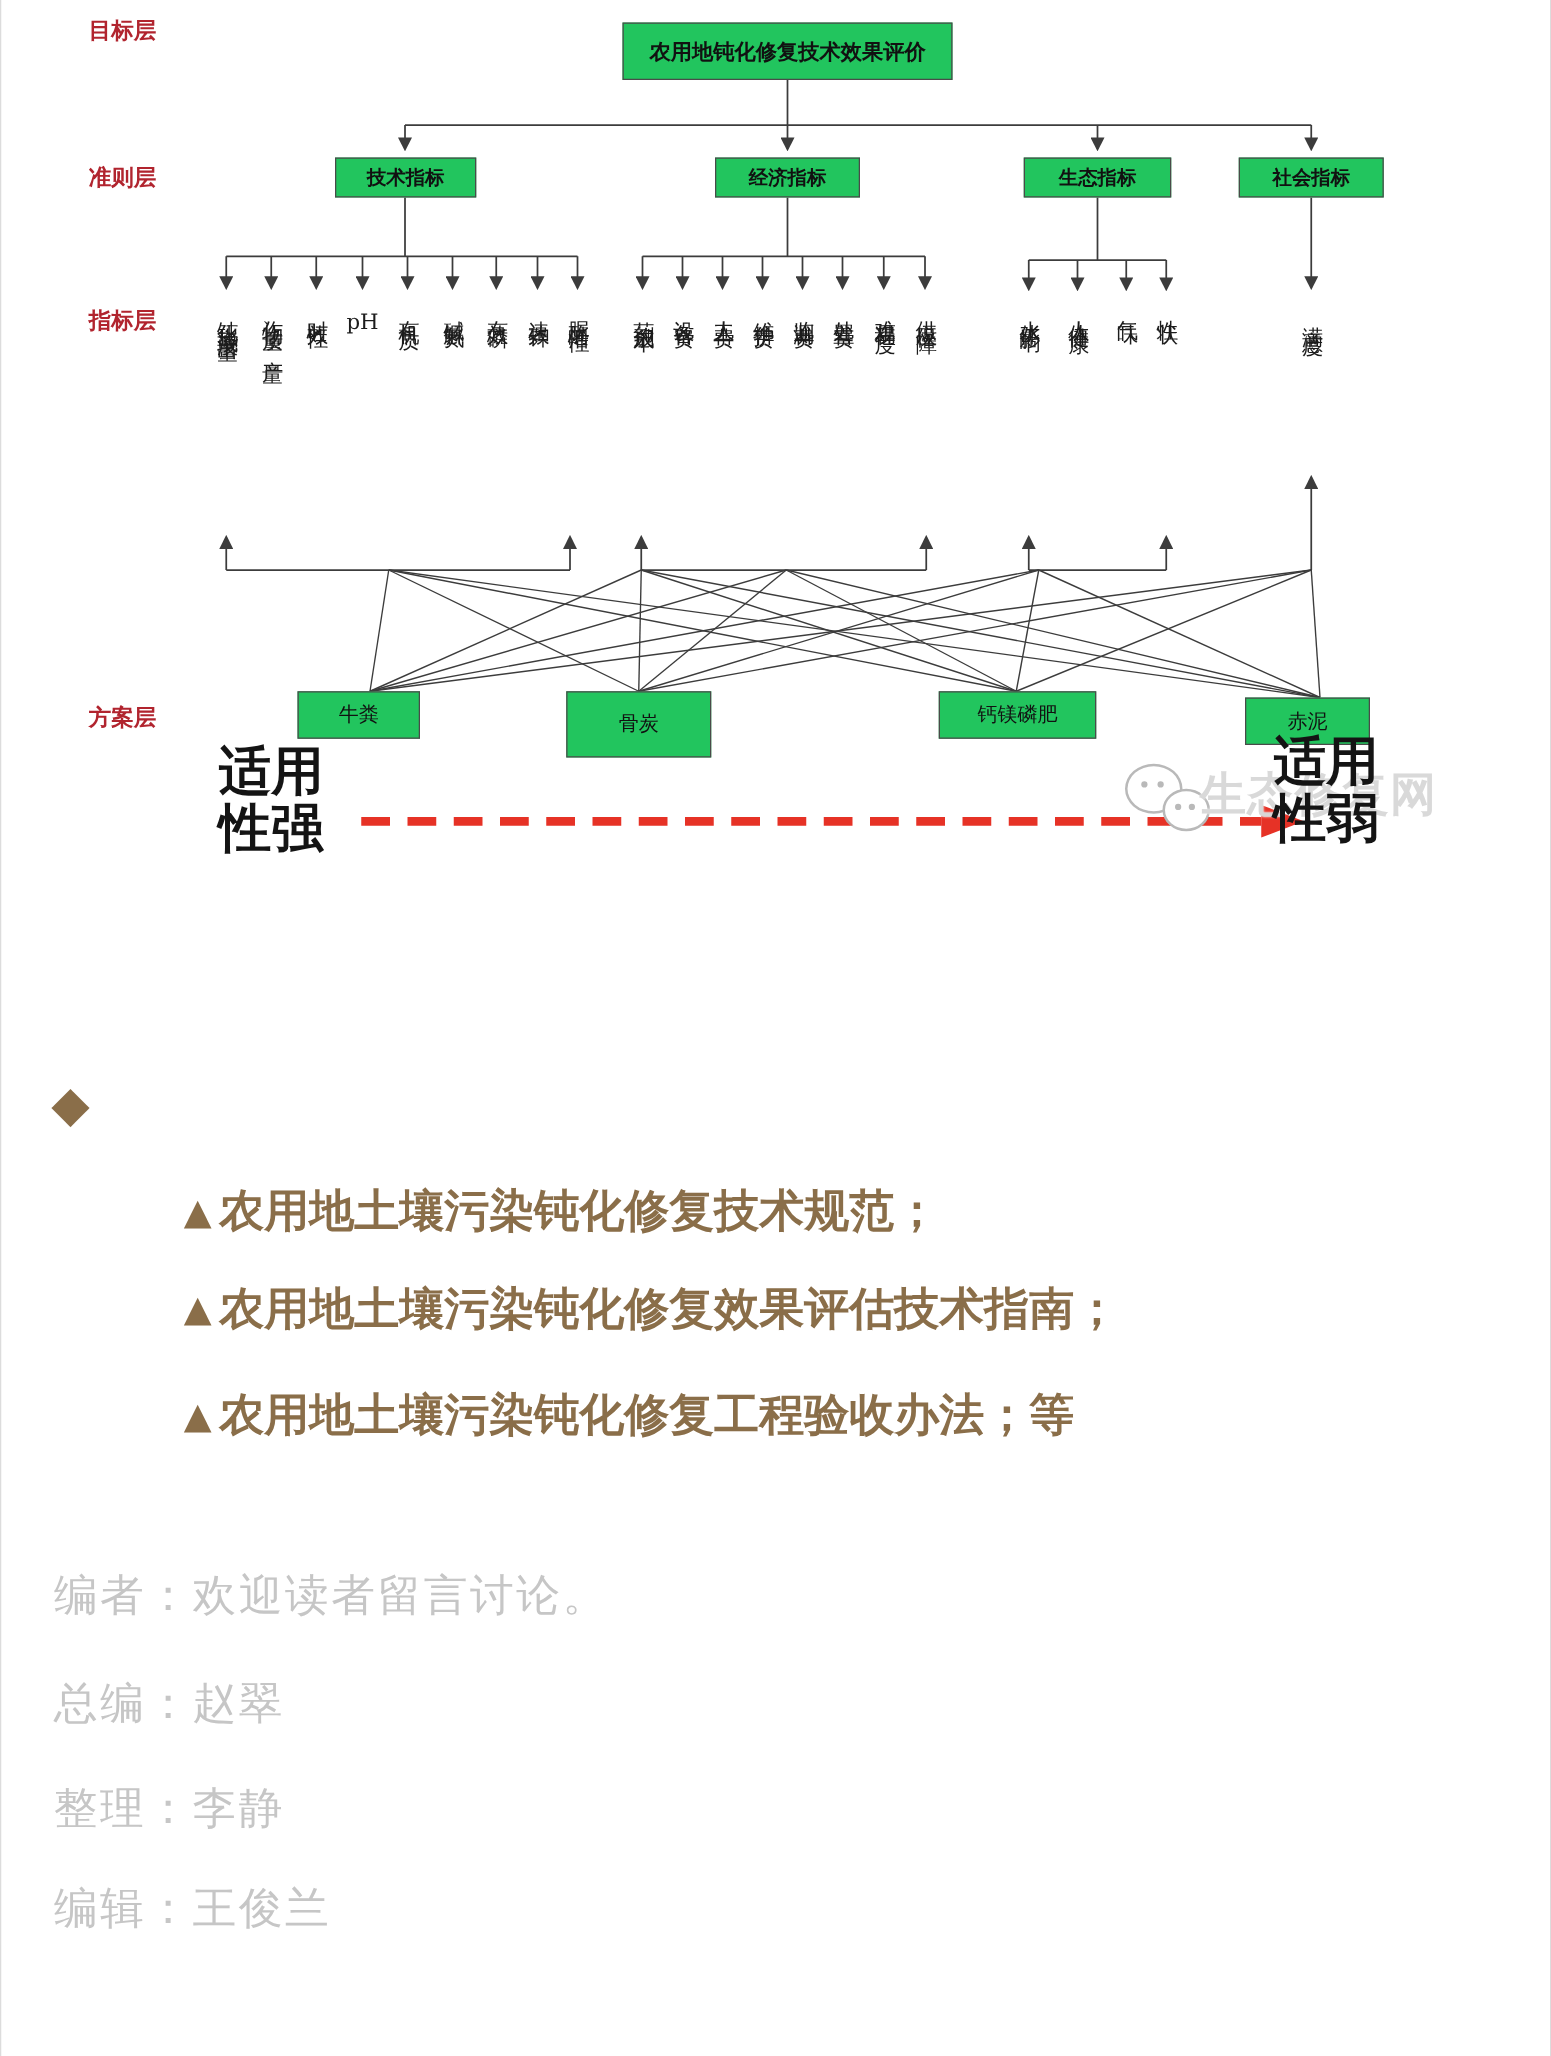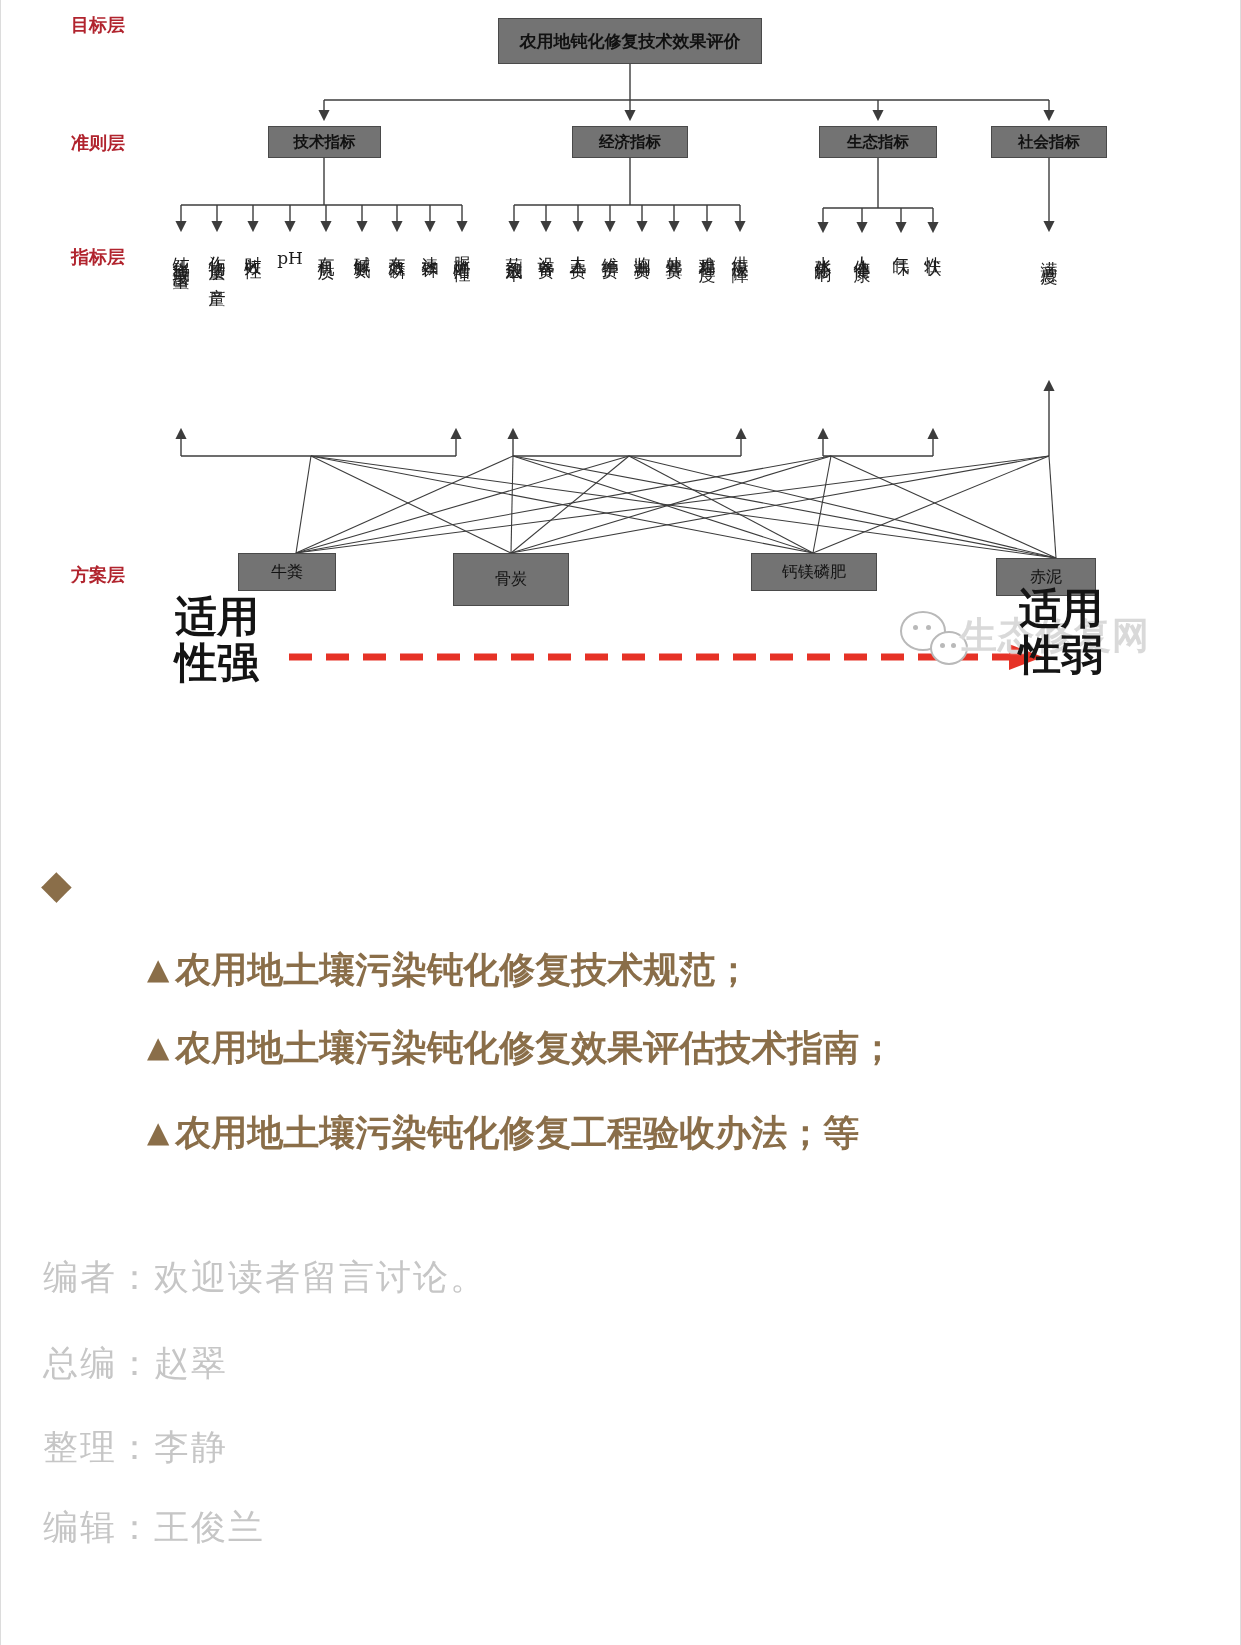--- a/index.html
+++ b/index.html
@@ -3,21 +3,21 @@
 <meta charset="utf-8">
 <style>
   html,body{margin:0;padding:0;background:#fff;}
   #page{position:relative;width:1241px;height:1645px;background:#fff;overflow:hidden;
         border-left:1px solid #dcdcdc;border-right:1px solid #dcdcdc;box-sizing:border-box;
         font-family:"DejaVu Sans",sans-serif;}
   
   #diagram-svg{position:absolute;left:0;top:0;z-index:1;}
   .layer-label{position:absolute;left:70px;font-size:18px;font-weight:bold;color:#b1242e;
                line-height:1;font-family:"DejaVu Sans",sans-serif;z-index:2;}
-  .dbox{position:absolute;border:1.5px solid #4a4a4a;background:#737373;display:flex;
+  .dbox{position:absolute;border:1.5px solid #4a4a4a;background:#22c55e;display:flex;
         align-items:center;justify-content:center;color:#111;z-index:2;
         font-family:"DejaVu Serif",serif;box-sizing:border-box;}
   .goalbox{font-weight:bold;font-size:17px;}
   .critbox{font-weight:bold;font-size:15.5px;}
   .schemebox{font-size:16px;}
   .vtext{position:absolute;writing-mode:vertical-rl;text-orientation:upright;
          font-family:"DejaVu Serif",serif;font-size:17px;letter-spacing:3px;color:#1c1c1c;
          line-height:1;transform:translateX(-50%);z-index:2;white-space:nowrap;}
   .htext{position:absolute;font-family:"DejaVu Serif",serif;font-size:17px;color:#1c1c1c;
          transform:translateX(-50%);z-index:2;line-height:1;}

